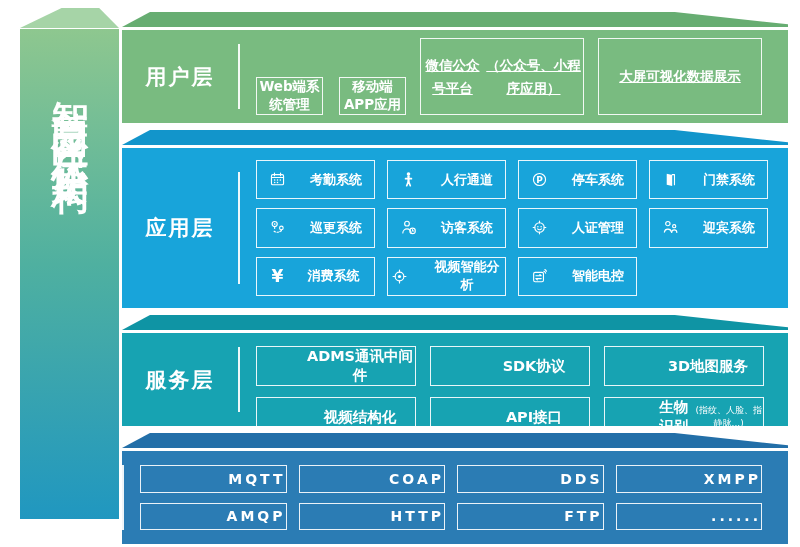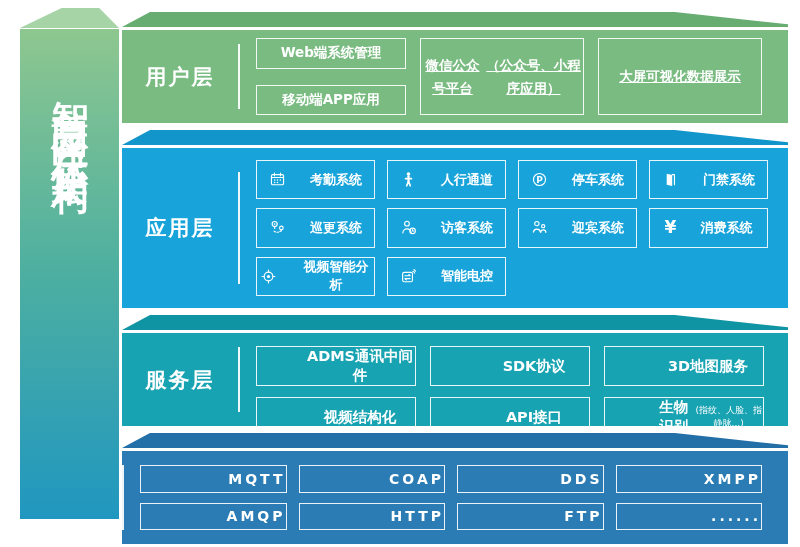--- a/index.html
+++ b/index.html
@@ -32,21 +32,21 @@
          align-items:center; justify-content:center; text-align:center; }
 
   
   .l-user  .top-face{background:var(--layer-user-top);}  .l-user  .front{background:var(--layer-user); height:93px;}
   .l-app   .top-face{background:var(--layer-app-top);}   .l-app   .front{background:var(--layer-app); height:160px;}
   .l-serv  .top-face{background:var(--layer-service-top);} .l-serv .front{background:var(--layer-service); height:93px;}
   .l-dev   .top-face{background:var(--layer-device-top);}  .l-dev  .front{background:var(--layer-device); height:93px;}
 
   
   .l-user .items { display:flex; gap:14px; padding:8px 26px 8px 16px; }
-  .user-colA { flex:1; display:flex; flex-direction:column; gap:16px; }
+  .user-colA { flex:1; display:flex; flex-direction:row; gap:16px;align-items:flex-end; }
   .user-colA .box { flex:1; font-size:13.5px; font-weight:bold; }
   .user-big { flex:1.08; flex-direction:row; font-size:13.5px; font-weight:bold; line-height:1.65;text-decoration:underline; }
 
   
   .l-app .items { display:grid; grid-template-columns:repeat(4,1fr);
                   grid-template-rows:repeat(3,1fr); gap:9px 12px; padding:12px 20px 12px 16px; }
   .l-app .box { gap:24px; font-size:13px; font-weight:bold; padding:0 3px; }
   .icon { width:17px; height:17px; flex-shrink:0; display:block; }
   .icon * { stroke:#fff; stroke-width:1.2; fill:none; stroke-linecap:round; stroke-linejoin:round; }
   .icon .f { fill:#fff; stroke:none; }
@@ -169,20 +169,30 @@
           <div class="box">
             <svg class="icon" viewBox="0 0 18 18">
               <circle cx="7.4" cy="4.9" r="2.5"></circle>
               <path d="M3 14.8 a4.4 4.4 0 0 1 8.8 0"></path>
               <circle cx="13.3" cy="12.6" r="2.9"></circle>
               <path d="M13.3 11.3 V12.7 H14.6"></path>
             </svg>
             <span>访客系统</span>
           </div>
 
+          <div class="box">
+            <svg class="icon" viewBox="0 0 18 18">
+              <circle cx="9" cy="9" r="5"></circle>
+              <path d="M9 2.3 V4.1 M9 13.9 V15.7 M2.3 9 H4.1 M13.9 9 H15.7"></path>
+              <circle class="f" cx="7.3" cy="8.2" r=".8"></circle>
+                <circle class="f" cx="10.7" cy="8.2" r=".8"></circle>
+              <path d="M7 10.5 a2.8 2.8 0 0 0 4 0"></path>
+            </svg>
+            <span>人证管理</span>
+          </div>
 
           <div class="box">
             <svg class="icon" viewBox="0 0 18 18">
               <circle cx="6.2" cy="4.9" r="2.3"></circle>
               <path d="M2.5 13.9 a3.8 3.8 0 0 1 7.5 0"></path>
               <circle cx="12.9" cy="7.6" r="1.7"></circle>
               <path d="M10.3 14.2 a2.7 2.7 0 0 1 5.4 0"></path>
             </svg>
             <span>迎宾系统</span>
           </div>

